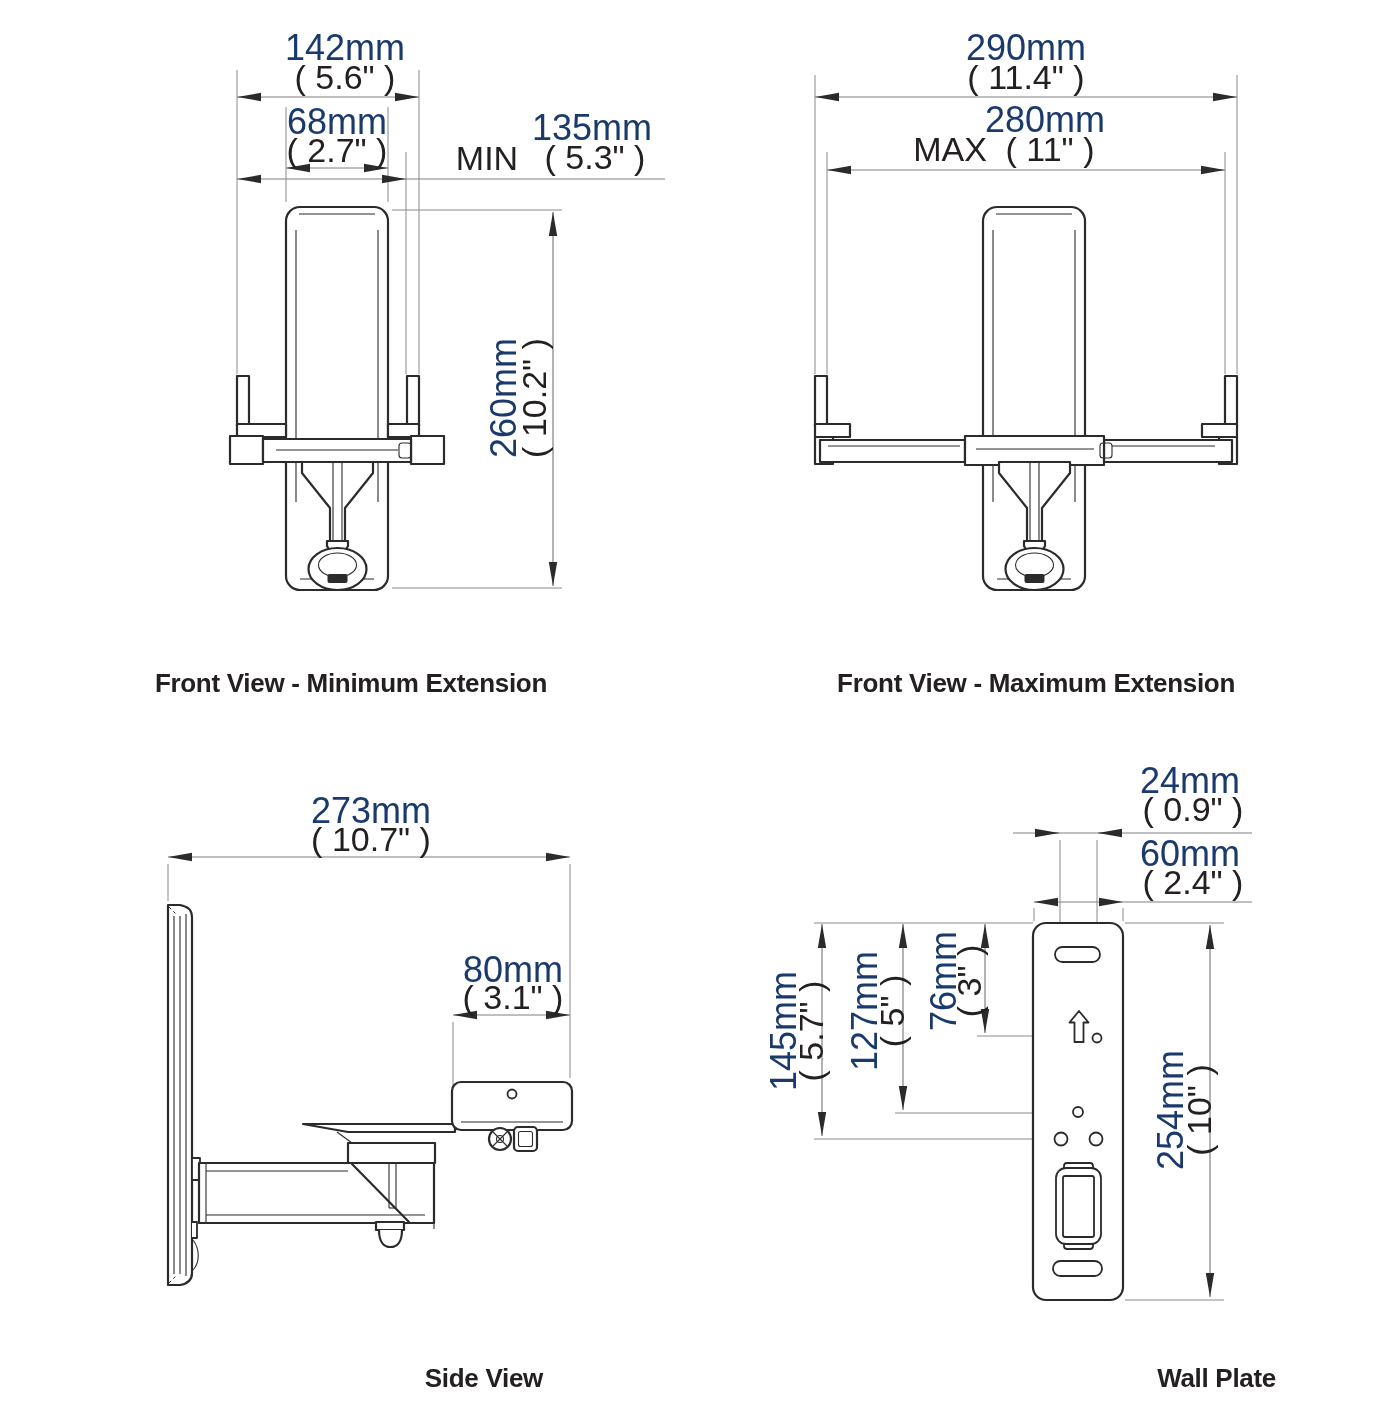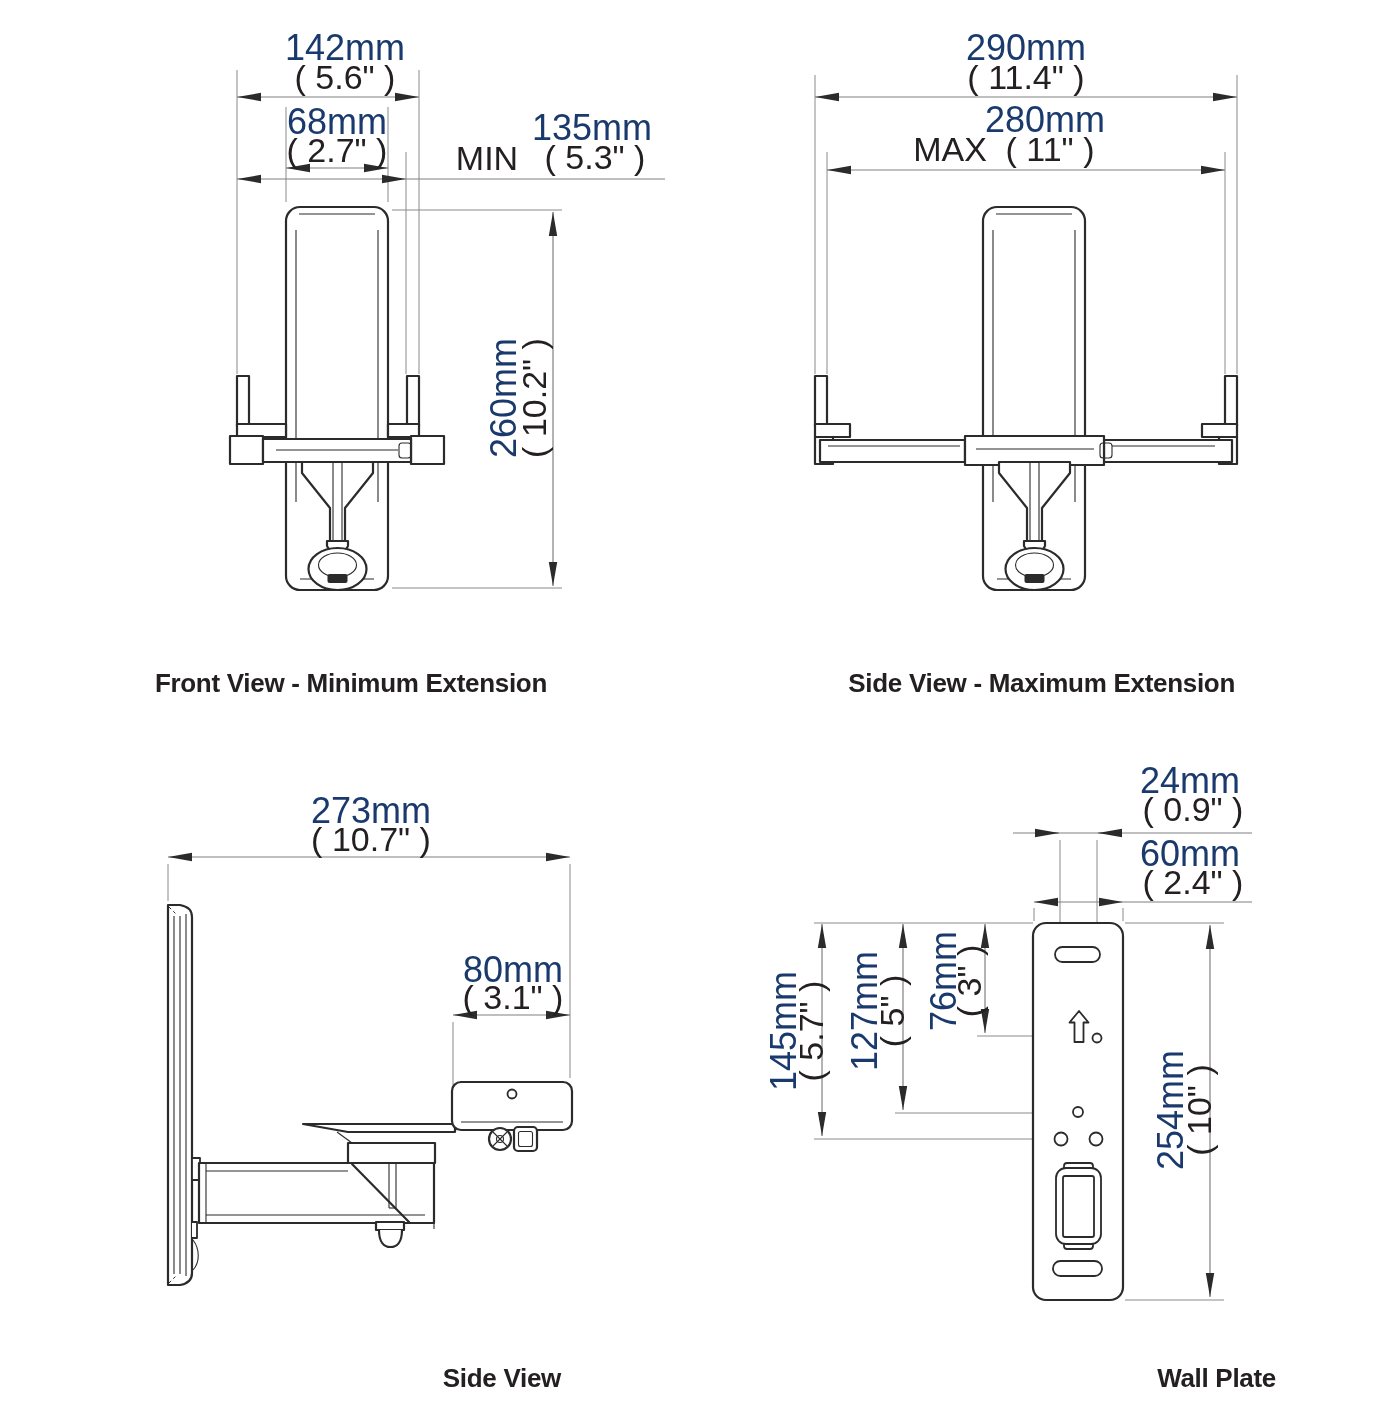--- a/index.html
+++ b/index.html
@@ -260,15 +260,15 @@
       <text class="inch vt" x="892" y="1011" transform="rotate(-90 892 1011)">( 5" )</text>
       <text class="mm vt" x="943" y="981" transform="rotate(-90 943 981)">76mm</text>
       <text class="inch vt" x="969" y="981" transform="rotate(-90 969 981)">( 3" )</text>
       <text class="mm vt" x="1170" y="1110" transform="rotate(-90 1170 1110)">254mm</text>
       <text class="inch vt" x="1199" y="1110" transform="rotate(-90 1199 1110)">( 10" )</text>
     </g>
   </g>
 </svg>
 
 <div class="caption" style="left:147px;top:668px;width:400px">Front View - Minimum Extension</div>
-<div class="caption" style="left:835px;top:668px;width:400px">Side View - Maximum Extension</div>
-<div class="caption" style="left:161px;top:1363px;width:400px">Side View</div>
+<div class="caption" style="left:835px;top:668px;width:400px">Front View - Maximum Extension</div>
+<div class="caption" style="left:143px;top:1363px;width:400px">Side View</div>
 <div class="caption" style="left:876px;top:1363px;width:400px">Wall Plate</div>
 
 </body></html>

